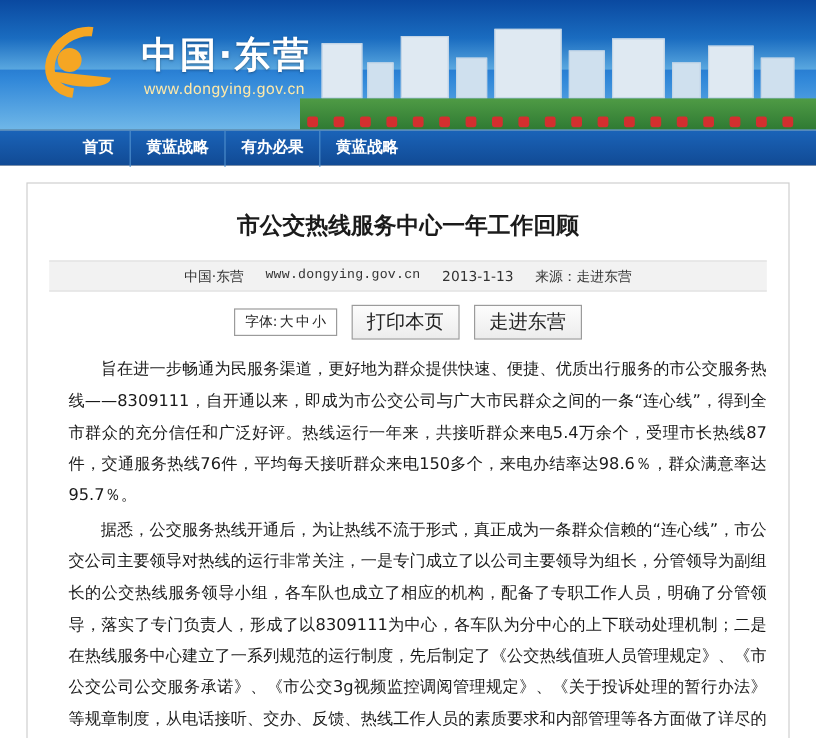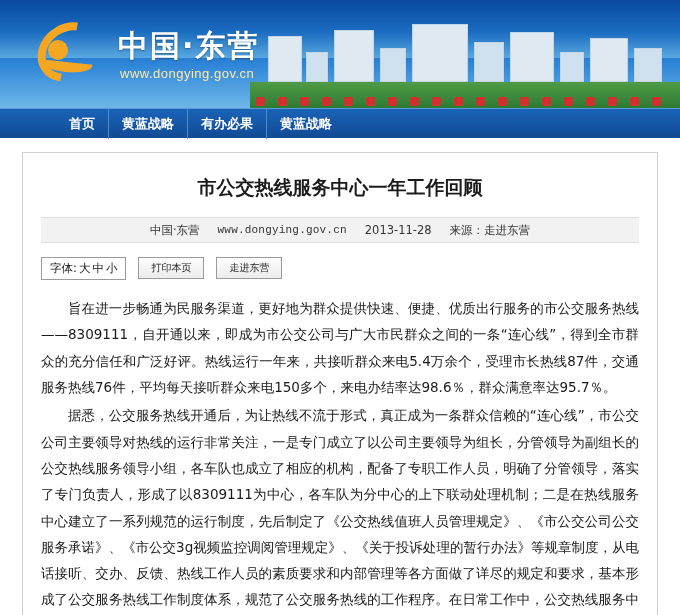--- a/index.html
+++ b/index.html
@@ -137,50 +137,51 @@
     gap: 18px;
     font-size: 11.5px;
     color: #333;
     font-family: "DejaVu Sans", "Liberation Sans", sans-serif;
   }
   .meta-bar .url { font-family: "Liberation Mono", monospace; font-size: 11px; letter-spacing: 0.2px;}
   .tools-bar {
     height: 34px;
     display: flex;
     align-items: center;
+    justify-content: center;
     gap: 12px;
     margin-top: 8px;
   }
   .font-box {
     border: 1px solid #9b9b9b;
     background: #ffffff;
     font-size: 11.5px;
     color: #222;
     padding: 3px 7px;
     font-family: "DejaVu Sans", "Liberation Sans", sans-serif;
   }
   .font-box span { margin: 0 1px; cursor: pointer; }
   .btn {
     border: 1px solid #9b9b9b;
     background: linear-gradient(to bottom,#fdfdfd,#ececec);
-    font-size: 10px;
+    font-size: 16px;
     color: #222;
     padding: 3px 12px;
     font-family: "DejaVu Sans", "Liberation Sans", sans-serif;
     cursor: pointer;
   }
   .body-text {
     margin-top: 10px;
     font-size: 13.5px;
     line-height: 1.95;
     color: #1a1a1a;
     text-align: justify;
     font-family: "DejaVu Sans", "Liberation Sans", sans-serif;
   }
-  .body-text p { margin: 0 0 0 0; text-indent: 2em; }
+  .body-text p { margin: 0 0 0 16px; text-indent: 2em; }
   .body-text p + p { margin-top: 2px; }
 </style>
 </head>
 <body>
 
 <div id="page">
 
   <div class="banner">
     <div class="sky"></div>
 
@@ -238,21 +239,21 @@
   </div>
 
   <div class="content-wrap">
     <div class="article-box">
 
       <div class="article-title">市公交热线服务中心一年工作回顾</div>
 
       <div class="meta-bar">
         <span>中国·东营</span>
         <span class="url">www.dongying.gov.cn</span>
-        <span>2013-11-28</span>
+        <span>2013-1-13</span>
         <span>来源：走进东营</span>
       </div>
 
       <div class="tools-bar">
         <span class="font-box">
           <span>字体:</span><span>大</span><span>中</span><span>小</span>
         </span>
         <button class="btn">打印本页</button>
         <button class="btn">走进东营</button>
       </div>

